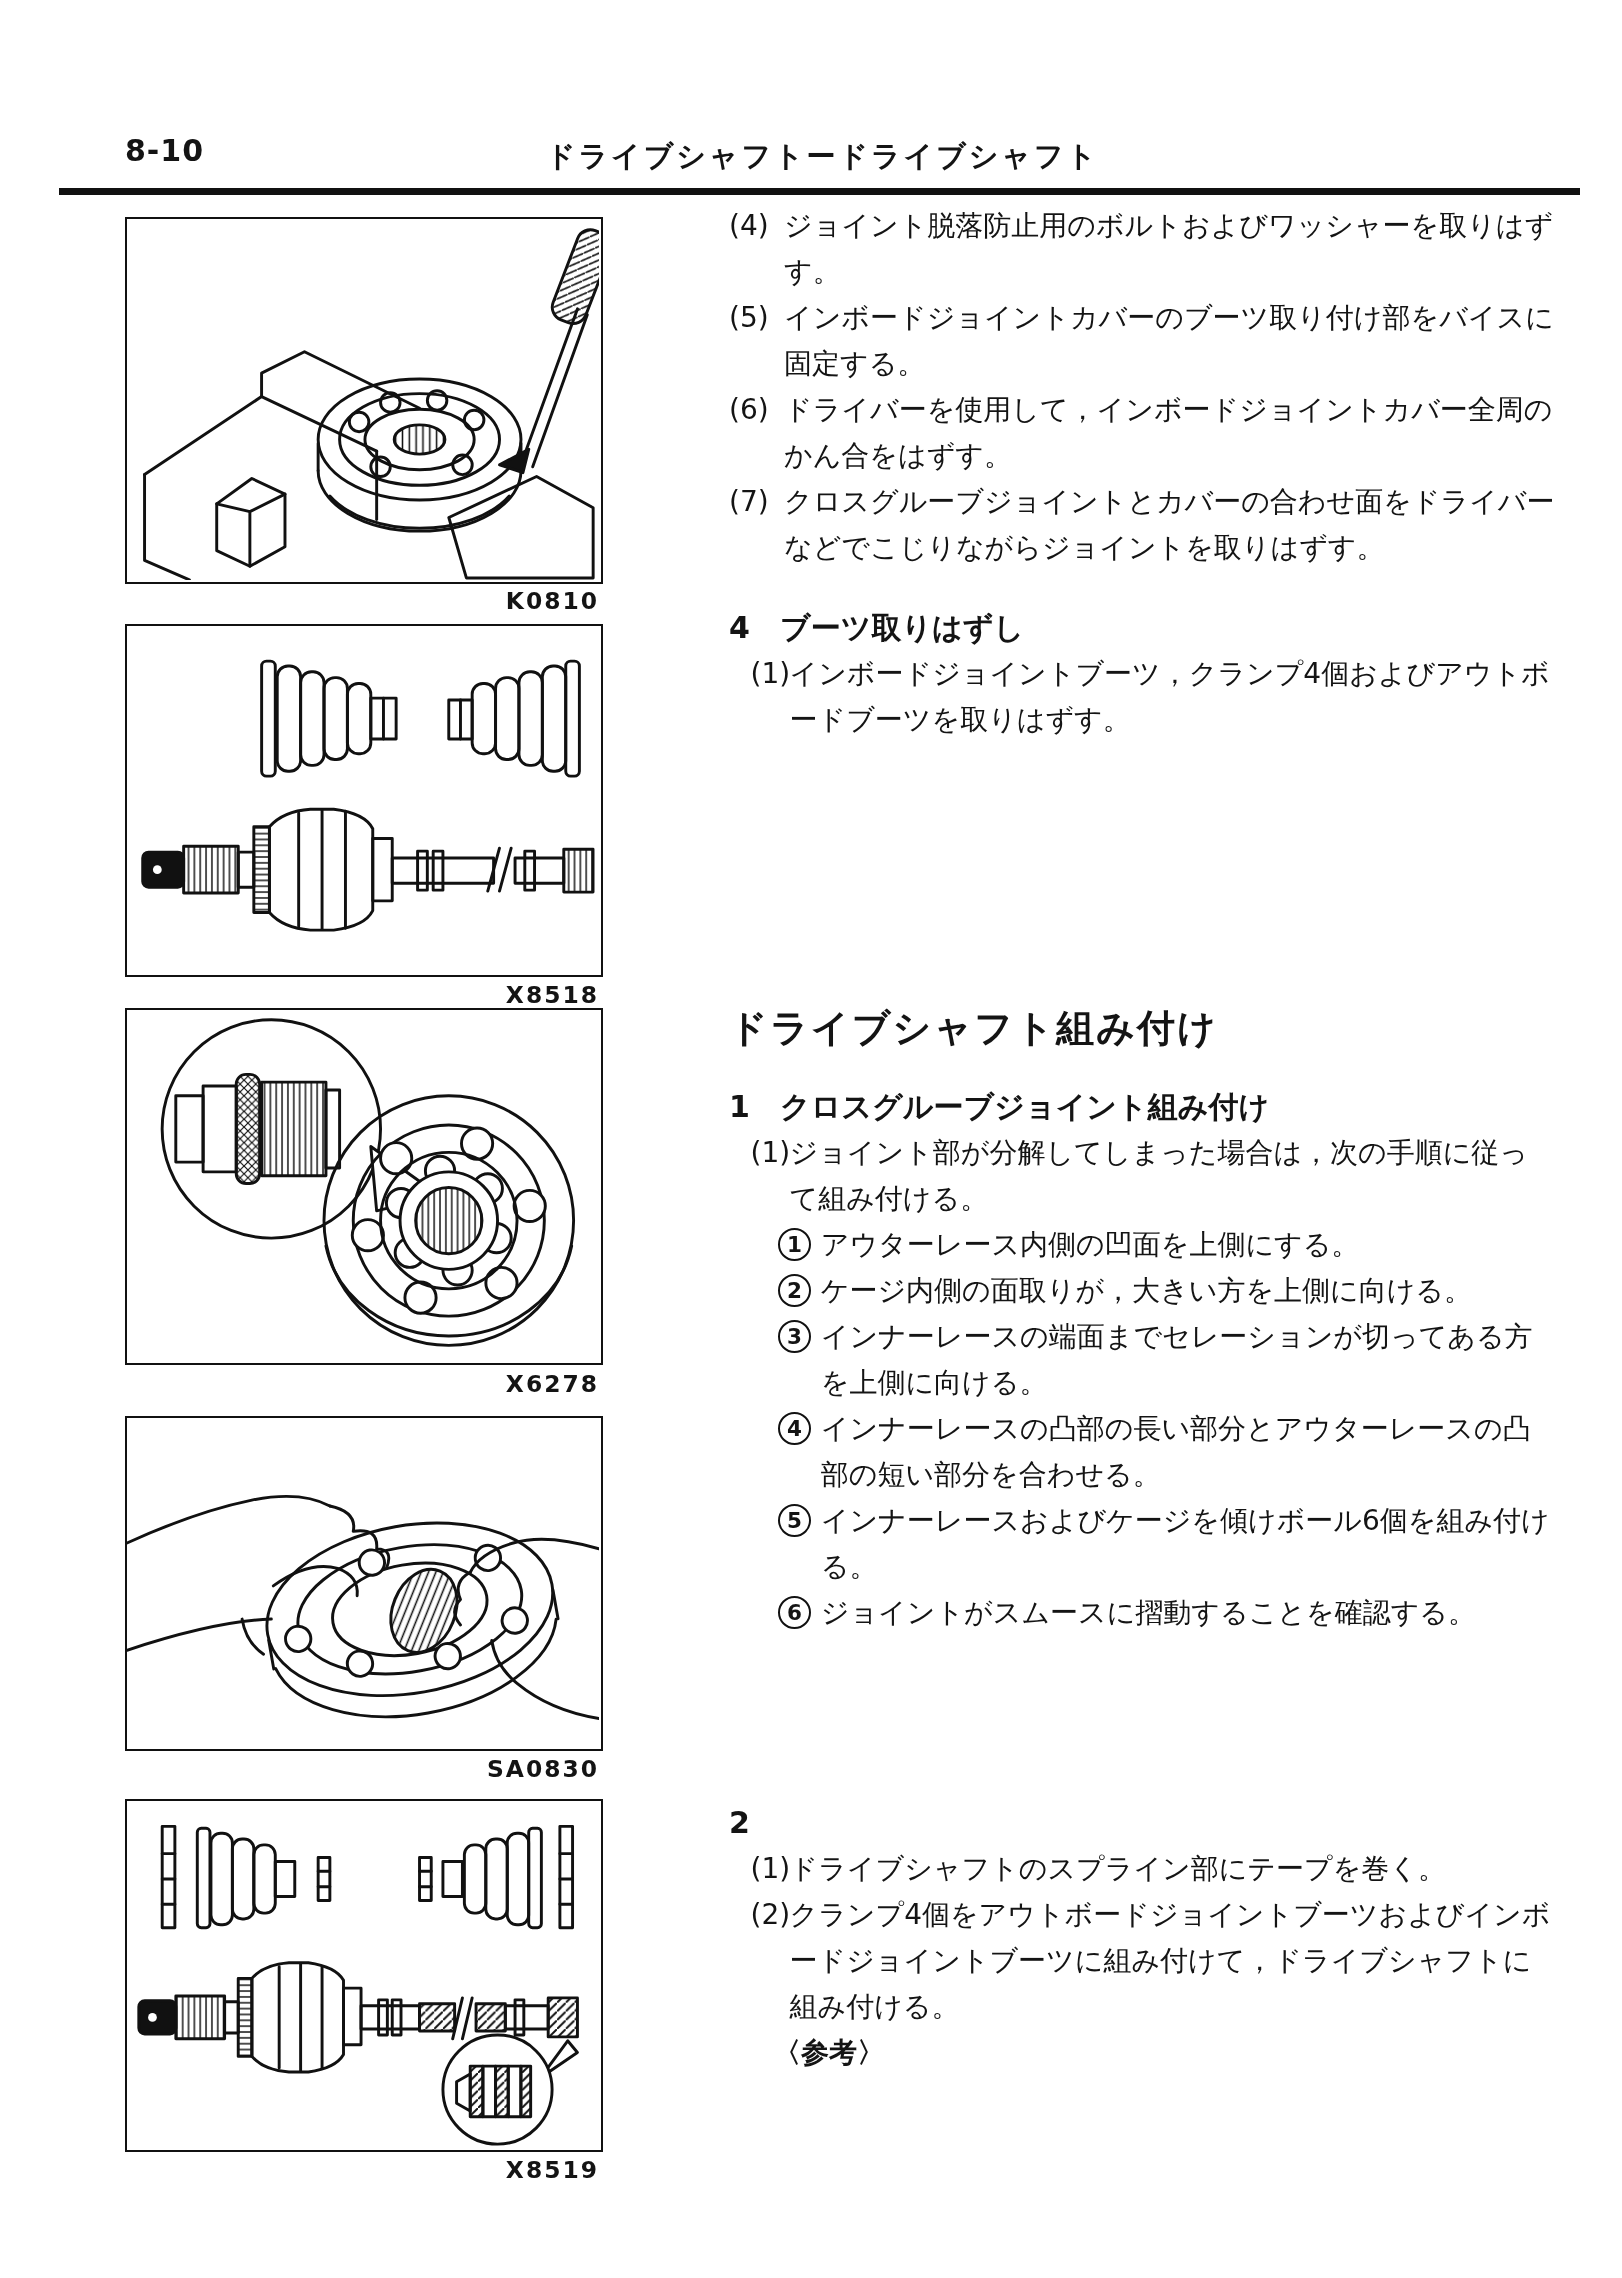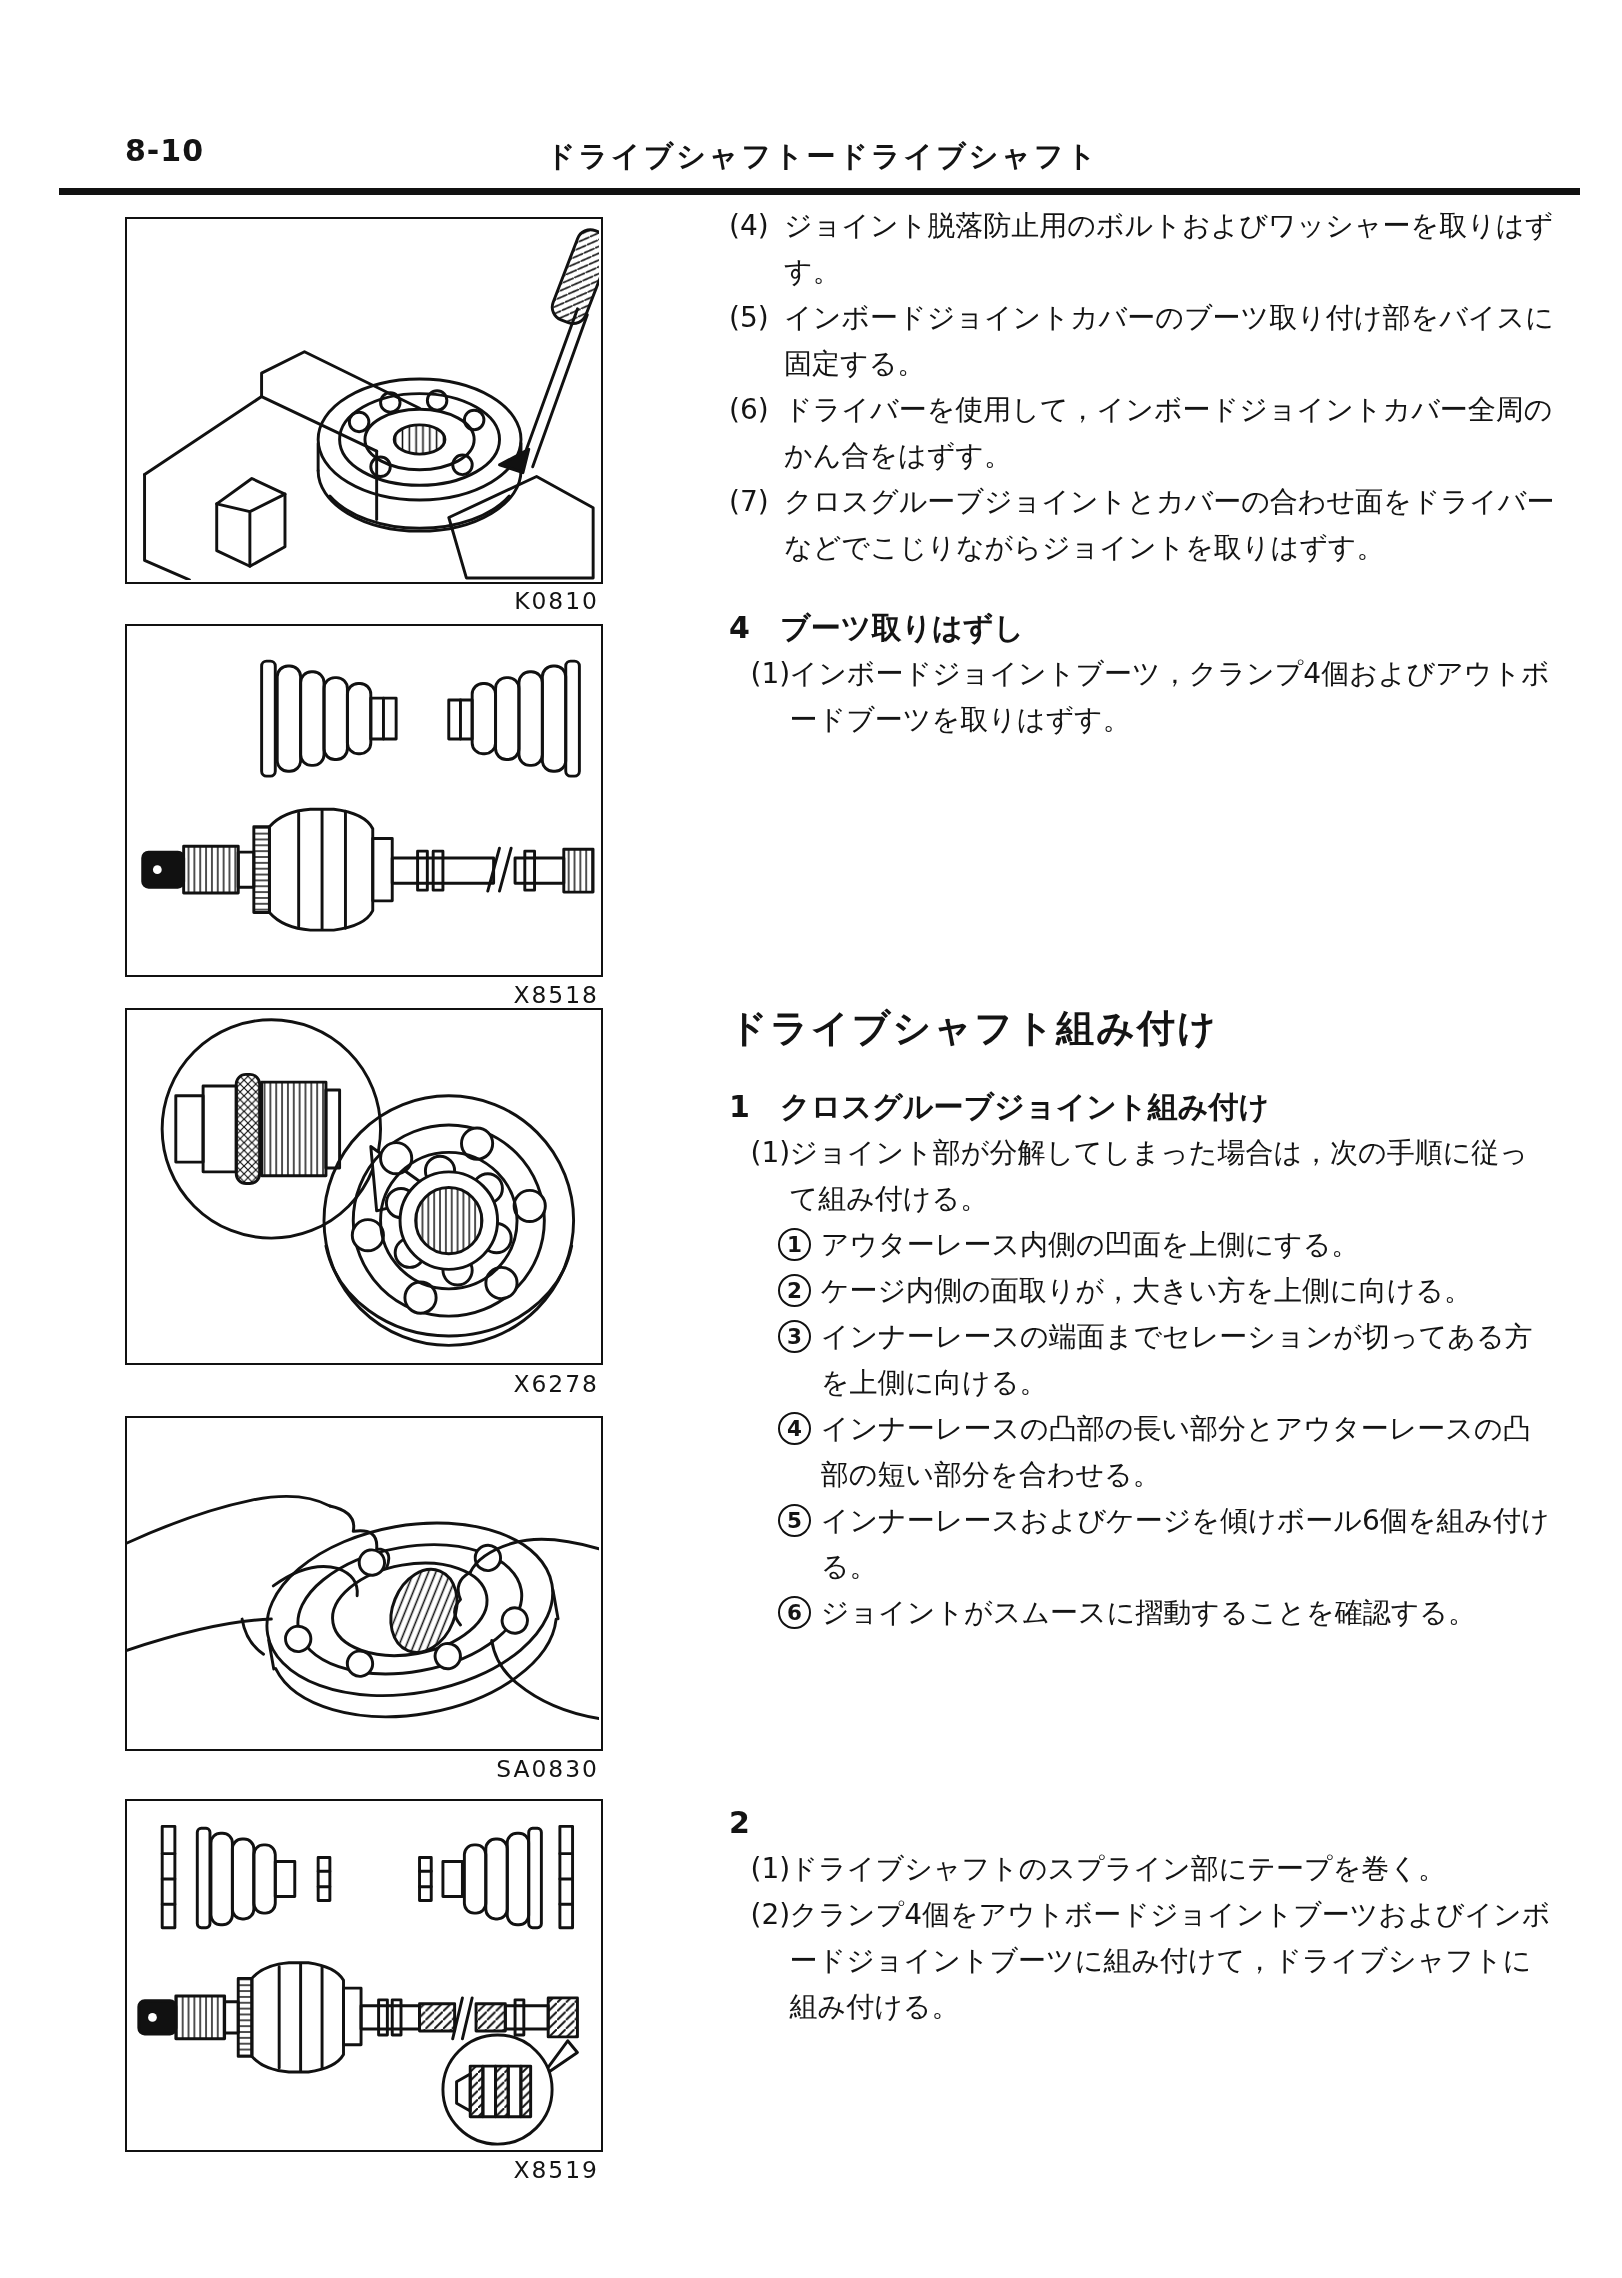--- a/index.html
+++ b/index.html
@@ -12,21 +12,21 @@
   
   .pagenum { position:absolute; left:125px; top:133px; font-size:30px; font-weight:bold; letter-spacing:1px; }
   .title   { position:absolute; left:140px; top:137px; width:1365px; text-align:center;
              font-size:29px; font-weight:bold; letter-spacing:2.9px; }
   .rule    { position:absolute; left:59px; top:188px; width:1521px; height:6.8px; background:#111; }
 
   
   .fig { position:absolute; left:125px; width:478px; border:2.9px solid #111; background:#fff; box-sizing:border-box; }
   .fig svg { display:block; }
   .figcap { position:absolute; left:125px; width:474px; text-align:right;
-            font-size:23.4px; font-weight:normal; letter-spacing:2px; }
+            font-size:23.4px; font-weight:bold; letter-spacing:2px; }
 
   
   .rc { position:absolute; left:729px; width:827px; font-size:28px; line-height:46px; }
   .step { display:flex; }
   .step .n { flex:none; width:55px; }
   .step.l2 { margin-left:21.5px; }
   .step.l2 .n { width:39px; }
   .step .b { flex:1; }
   .h1 { font-weight:bold; font-size:38px; letter-spacing:2px; }
   .h2 { display:flex; font-weight:bold; font-size:30px; }
@@ -381,15 +381,16 @@
   </div>
   <div class="step l2">
     <span class="n">(1)</span>
     <span class="b">ドライブシャフトのスプライン部にテープを巻く。</span>
   </div>
   <div class="step l2">
     <span class="n">(2)</span>
     <span class="b">クランプ4個をアウトボードジョイントブーツおよびインボードジョイントブーツに組み付けて，ドライブシャフトに組み付ける。</span>
   </div>
   <div class="ref">
+    <span class="lbl">〈参考〉</span>
   </div>
 </div>
 
 
 </body></html>

